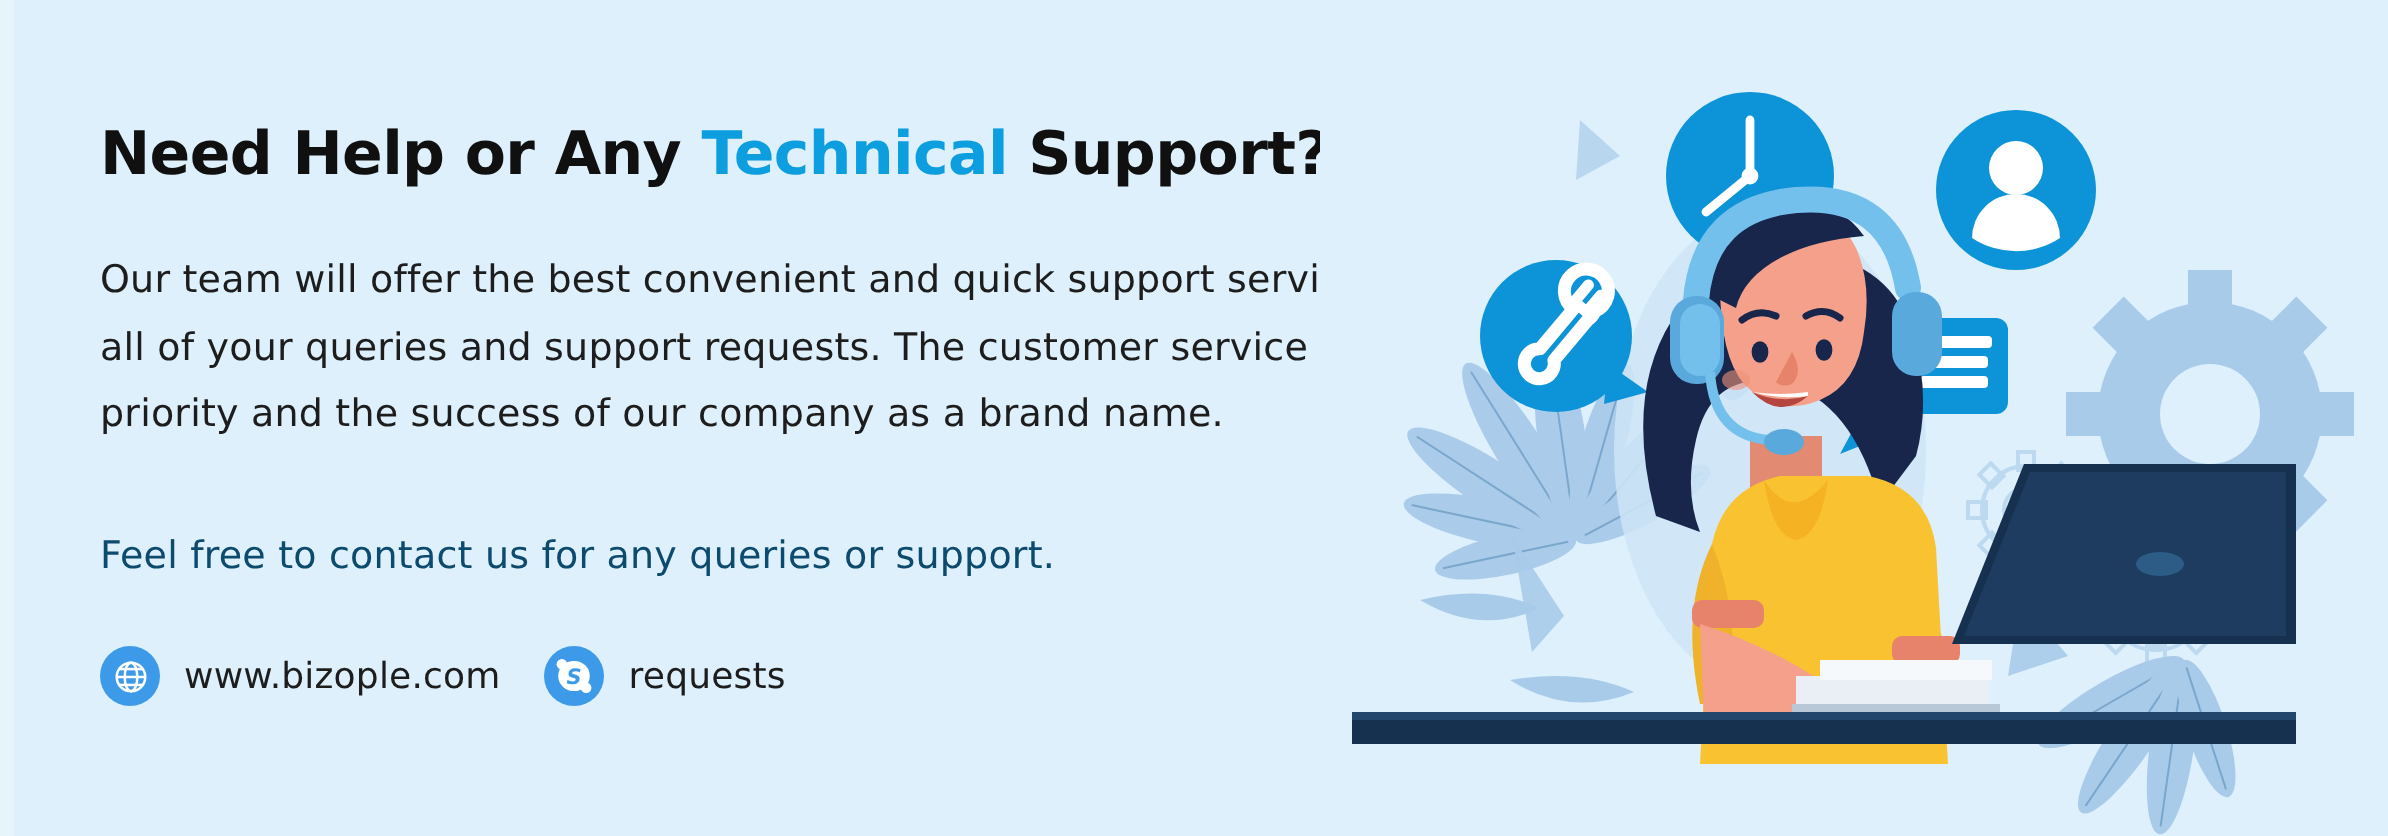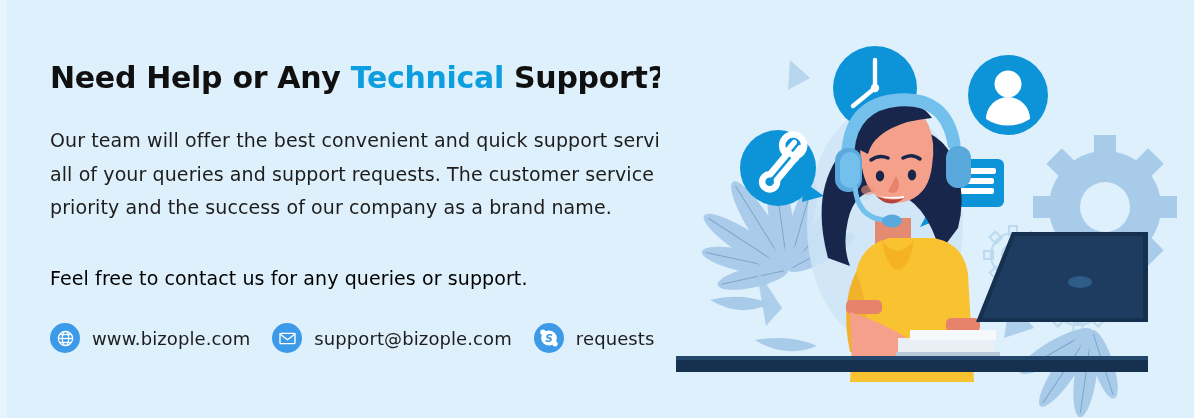--- a/index.html
+++ b/index.html
@@ -59,21 +59,21 @@
     letter-spacing: 0.1px;
   }
   #paragraph-2 {
     position: absolute;
     top: 263px;
     left: 0;
     width: 660px;
     margin: 0;
     font-size: 19px;
     line-height: 30px;
-    color: #000000;
+    color: #0c4a6e;
     letter-spacing: 0.1px;
   }
   
   #contact-row {
     position: absolute;
     top: 319px;
     left: 0;
     display: flex;
     align-items: flex-end;
     height: 38px;
@@ -136,29 +136,20 @@
             <circle cx="12" cy="12" r="9"></circle>
             <ellipse cx="12" cy="12" rx="4" ry="9"></ellipse>
             <line x1="3" y1="12" x2="21" y2="12"></line>
             <line x1="4.6" y1="7" x2="19.4" y2="7"></line>
             <line x1="4.6" y1="17" x2="19.4" y2="17"></line>
           </svg>
         </span>
         <span class="contact-label">www.bizople.com</span>
       </div>
 
-      <div class="contact-item" id="contact-item-email">
-        <span class="contact-icon">
-          <svg width="19" height="19" viewBox="0 0 24 24" fill="none" stroke="#ffffff" stroke-width="1.7" stroke-linejoin="round">
-            <rect x="2.5" y="5.5" width="19" height="13" rx="1"></rect>
-            <polyline points="2.5,6.2 12,13.6 21.5,6.2"></polyline>
-          </svg>
-        </span>
-        <span class="contact-label">support@bizople.com</span>
-      </div>
 
       <div class="contact-item" id="contact-item-skype">
         <span class="contact-icon">
           <svg width="22" height="22" viewBox="0 0 24 24">
             <ellipse cx="12" cy="12" rx="8.6" ry="8.2" fill="#ffffff"></ellipse>
             <ellipse cx="5.4" cy="5.6" rx="2.9" ry="2.9" fill="#ffffff"></ellipse>
             <ellipse cx="18.6" cy="18.4" rx="2.9" ry="2.9" fill="#ffffff"></ellipse>
             <text x="12" y="16.6" text-anchor="middle" font-family="DejaVu Sans, sans-serif" font-size="11.5" font-weight="bold" font-style="italic" fill="#3d9ae8">S</text>
           </svg>
         </span>

